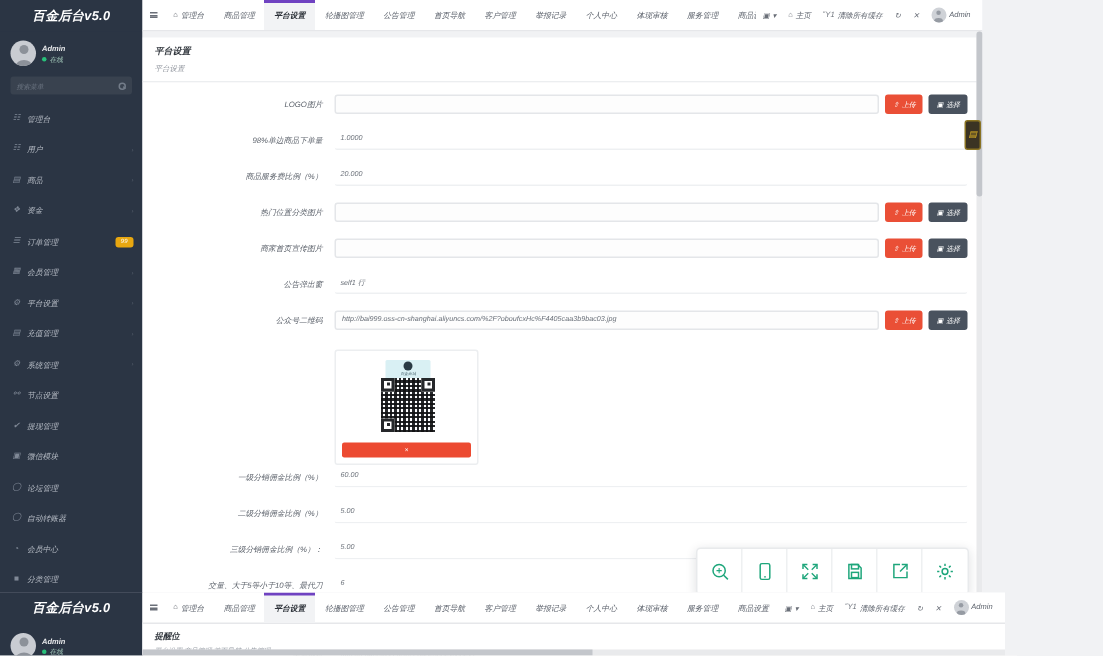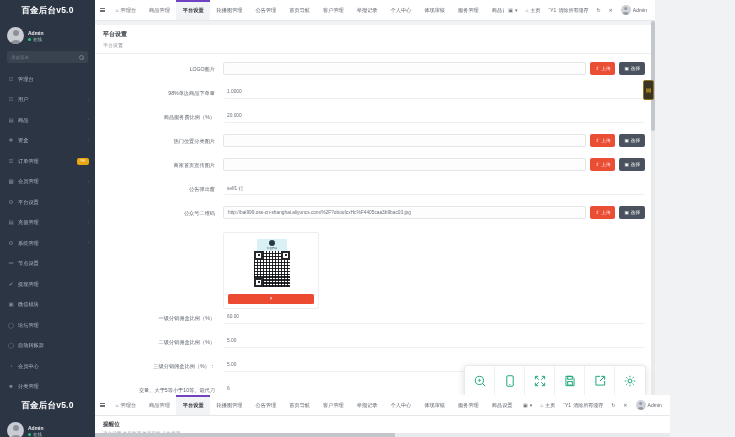--- a/index.html
+++ b/index.html
@@ -2,21 +2,21 @@
 <html><head>
 <meta charset="utf-8">
 <style>
   * { box-sizing: border-box; margin: 0; padding: 0; }
   html, body {
     width: 735px; height: 437px;
     font-family: "Liberation Sans", sans-serif;
     background: #f1f2f4;
     overflow: hidden;
   }
-  .app { position: relative; width: 655px; height: 437px; display: flex; }
+  .app { position: relative; width: 655px; height: 437px; display: flex; font-style: italic; }
 
   
   .sidebar {
     width: 95px; height: 437px;
     background: #2b3544;
     flex: 0 0 95px;
     position: relative;
     overflow: hidden;
   }
   .sb-brand {

